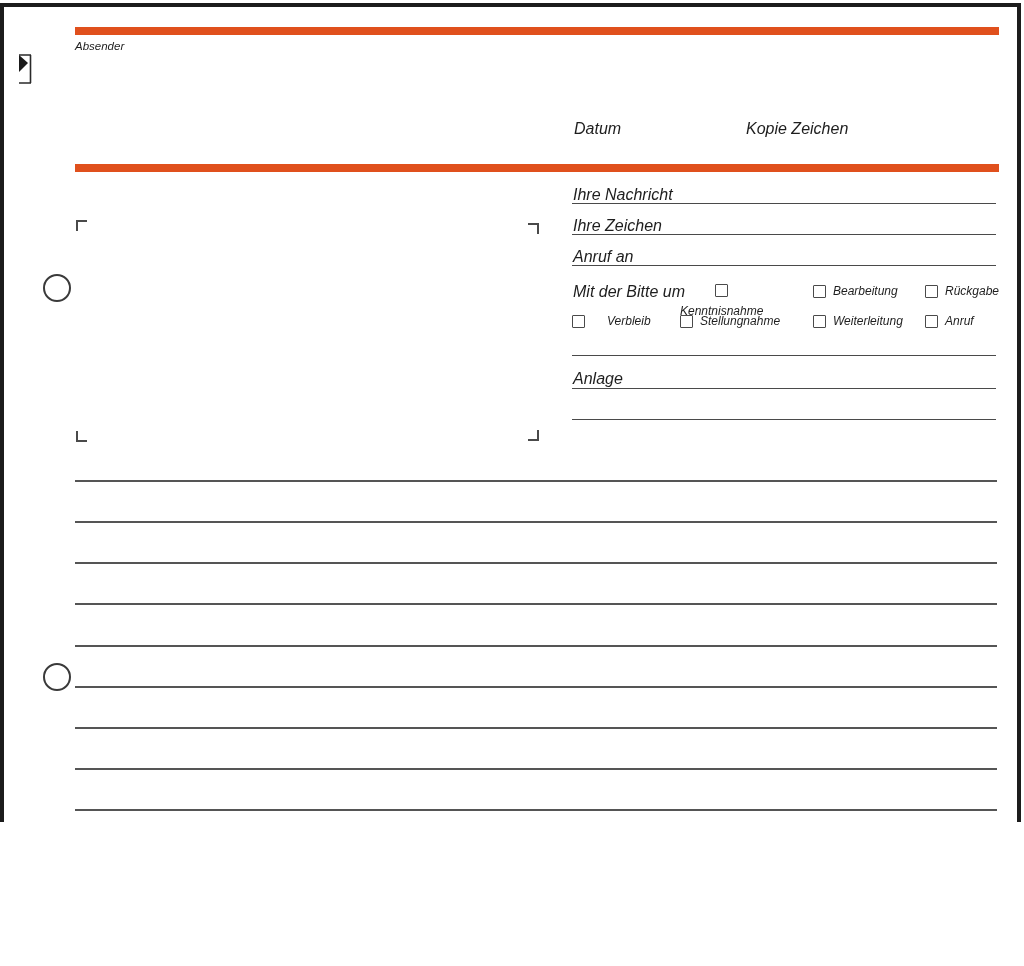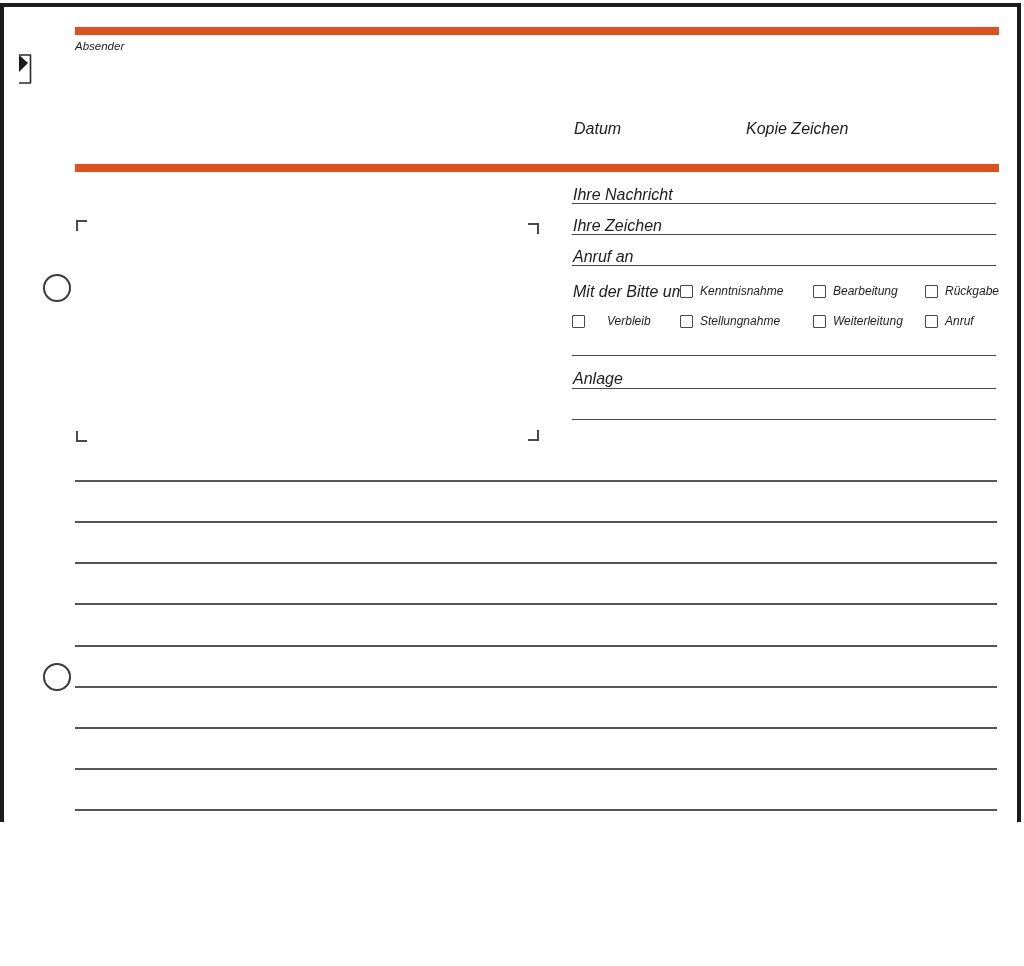--- a/index.html
+++ b/index.html
@@ -158,21 +158,21 @@
   <div class="fline" style="top:203px;"></div>
 
   <span class="lbl" style="left:573px; top:219px;">Ihre Zeichen</span>
   <div class="fline" style="top:234px;"></div>
 
   <span class="lbl" style="left:573px; top:250px;">Anruf an</span>
   <div class="fline" style="top:265px;"></div>
 
   <span class="lbl" style="left:573px; top:285px;">Mit der Bitte um</span>
 
-  <div class="opt" style="left:680px; top:284px;">
+  <div class="opt" style="left:680px; top:284px;flex-direction:column;">
     <span class="cb"></span>
     <span class="cb-label">Kenntnisnahme</span>
   </div>
   <div class="opt" style="left:813px; top:284px;">
     <span class="cb"></span>
     <span class="cb-label">Bearbeitung</span>
   </div>
   <div class="opt" style="left:925px; top:284px;">
     <span class="cb"></span>
     <span class="cb-label">Rückgabe</span>

